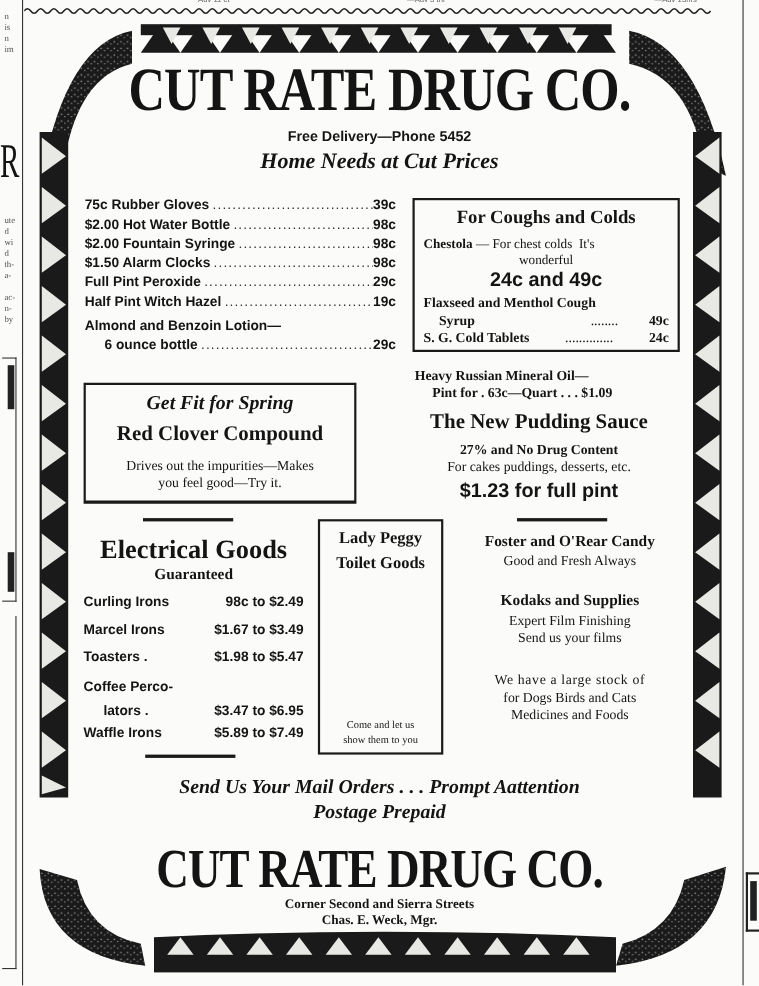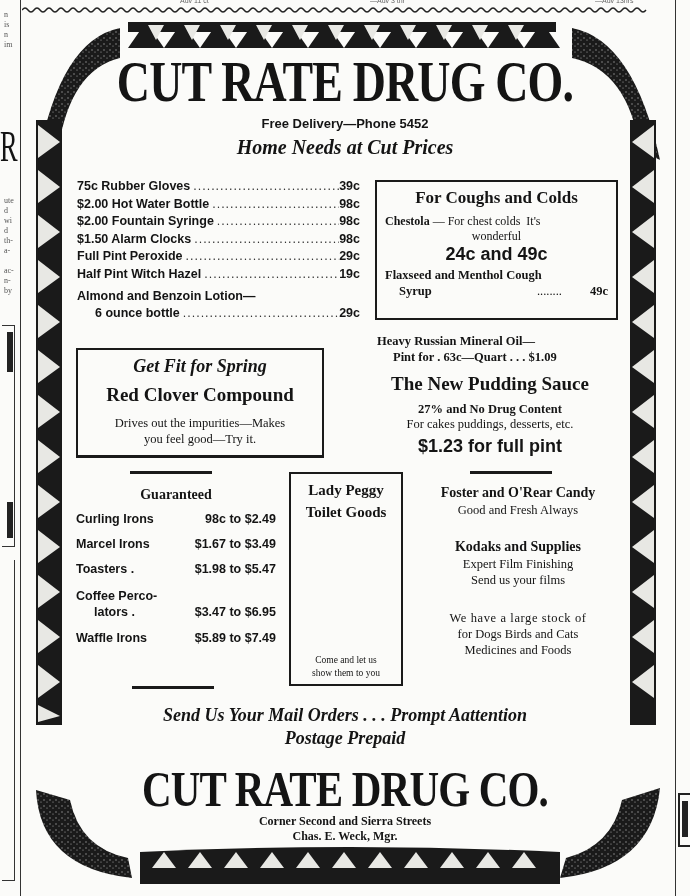--- a/index.html
+++ b/index.html
@@ -216,20 +216,25 @@
   <div class="abs center serif bold" style="left:0;right:0;top:6px;font-size:17px;">For Coughs and Colds</div>
   <div class="abs serif" style="left:8px;top:32px;font-size:12px;white-space:nowrap;"><b>Chestola</b> — For chest colds&nbsp;&nbsp;It's</div>
   <div class="abs center serif" style="left:0;right:0;top:47px;font-size:12px;">wonderful</div>
   <div class="abs center bold" style="left:0;right:0;top:62px;font-size:18px;">24c and 49c</div>
   <div class="abs bold serif" style="left:8px;top:86px;font-size:12.5px;">Flaxseed and Menthol Cough</div>
   <div class="abs bold serif" style="left:22px;right:8px;top:102px;font-size:12.5px;display:flex;justify-content:space-between;">
     <span>Syrup</span>
       <span style="font-weight:normal;margin-left:auto;margin-right:28px;">........</span>
       <span>49c</span>
   </div>
+  <div class="abs bold serif" style="left:8px;right:8px;top:118px;font-size:12.5px;display:flex;justify-content:space-between;">
+    <span>S. G. Cold Tablets</span>
+      <span style="font-weight:normal;">..............</span>
+      <span>24c</span>
+  </div>
 </div>
 
 <div class="abs bold serif" style="left:377px;top:334px;font-size:12.5px;">Heavy Russian Mineral Oil—</div>
 <div class="abs bold serif" style="left:393px;top:350px;font-size:12.5px;white-space:nowrap;">Pint for .  63c—Quart . . . $1.09</div>
 
 <div class="box" style="left:76px;top:348px;width:248px;height:110px;border-width:2px 2px 3px 2px;">
   <div class="abs center bold serif" style="left:0;right:0;top:6px;font-size:18px;font-style:italic;">Get Fit for Spring</div>
   <div class="abs center bold serif" style="left:0;right:0;top:34px;font-size:19px;">Red Clover Compound</div>
   <div class="abs center serif" style="left:0;right:0;top:66px;font-size:12.5px;">Drives out the impurities—Makes</div>
   <div class="abs center serif" style="left:0;right:0;top:82px;font-size:12.5px;">you feel good—Try it.</div>
@@ -237,38 +242,39 @@
 
 <div class="abs center bold serif" style="left:360px;width:260px;top:373px;font-size:19px;">The New Pudding Sauce</div>
 <div class="abs center bold serif" style="left:360px;width:260px;top:402px;font-size:12.5px;">27% and No Drug Content</div>
 <div class="abs center serif" style="left:360px;width:260px;top:417px;font-size:12.5px;">For cakes puddings, desserts, etc.</div>
 <div class="abs center bold" style="left:360px;width:260px;top:436px;font-size:18px;">$1.23 for full pint</div>
 
 <div class="rule" style="left:130px;top:471px;width:82px;"></div>
 <div class="rule" style="left:470px;top:471px;width:82px;"></div>
 
 <div class="abs" style="left:76px;top:486px;width:200px;">
+  <div class="center bold serif" style="font-size:24px;line-height:28px;">Electrical Goods</div>
   <div class="center bold serif" style="font-size:14px;line-height:18px;margin-bottom:8px;">Guaranteed</div>
   <div class="ec-row" style="height:25px;">
       <span>Curling Irons</span>
       <span>98c to $2.49</span>
     </div>
   <div class="ec-row" style="height:25px;">
       <span>Marcel Irons</span>
       <span>$1.67 to $3.49</span>
     </div>
   <div class="ec-row" style="height:27px;">
       <span>Toasters .</span>
       <span>$1.98 to $5.47</span>
     </div>
   <div class="ec-row" style="height:16px;">
       <span>Coffee Perco-</span>
       <span></span>
     </div>
-  <div class="ec-row" style="height:26px;padding-left:18px;">
+  <div class="ec-row" style="height:26px;padding-left:18px;align-items:center;">
       <span>lators .</span>
       <span>$3.47 to $6.95</span>
     </div>
   <div class="ec-row" style="height:20px;">
       <span>Waffle Irons</span>
       <span>$5.89 to $7.49</span>
     </div>
 </div>
 <div class="rule" style="left:132px;top:686px;width:82px;"></div>
 

